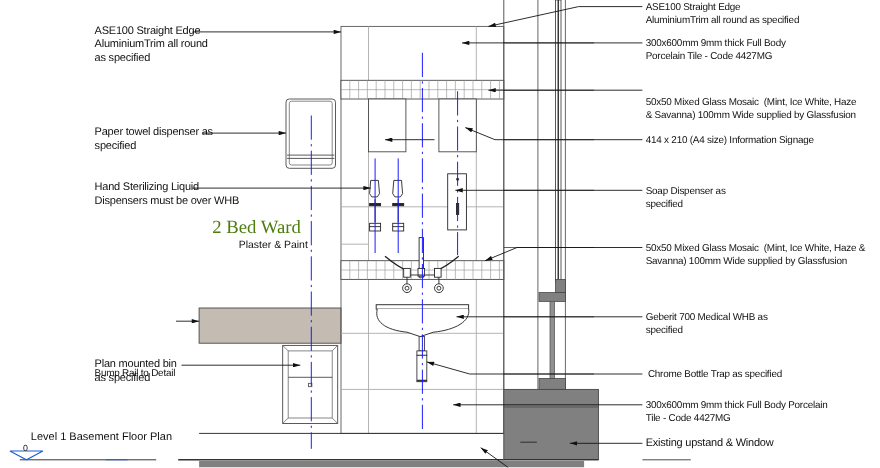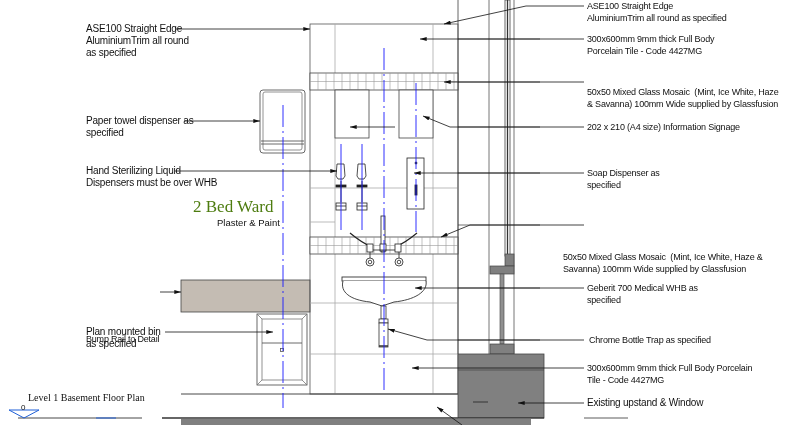--- a/index.html
+++ b/index.html
@@ -2,21 +2,21 @@
 <html><head>
 <meta charset="utf-8">
 <style>
   html, body { margin: 0; padding: 0; background: #ffffff; }
   body { width: 800px; height: 425px; overflow: hidden; position: relative; font-family: "Liberation Sans", sans-serif; }
   #canvas { position: absolute; left: 0; top: 0; width: 800px; height: 425px; }
   .note { position: absolute; font-family: "Liberation Sans", sans-serif; font-size: 9px; line-height: 12px; color: #111; white-space: pre; letter-spacing: -0.2px; }
   .note.lg { font-size: 10px; line-height: 12px; }
   .room-name { position: absolute; font-family: Liberation Serif, serif; font-size: 17px; color: #4d7c0f; white-space: nowrap; }
   .room-sub { position: absolute; font-family: Liberation Sans, sans-serif; font-size: 9.5px; color: #111; white-space: nowrap; }
-  .level-name { position: absolute; font-family: Liberation Serif, serif; font-size: 10px; color: #111; white-space: nowrap; padding-left: 16px; }
+  .level-name { position: absolute; font-family: Liberation Sans, sans-serif; font-size: 10px; color: #111; white-space: nowrap; padding-left: 16px; }
   .level-val { position: absolute; font-family: "Liberation Sans", sans-serif; font-size: 8px; color: #111; }
 </style>
 </head>
 <body>
 
 <svg id="canvas" viewBox="0 0 800 425" xmlns="http://www.w3.org/2000/svg">
   <defs>
     <marker id="arr" viewBox="0 0 10 6" refX="10" refY="3" markerWidth="9" markerHeight="5" orient="auto-start-reverse">
       <path d="M0,0 L10,3 L0,6 Z" fill="#111"></path>
     </marker>
@@ -250,23 +250,23 @@
 
 <div class="level-name" style="left:12px; top:392px;">Level 1 Basement Floor Plan</div>
 <div class="level-val" style="left:21px; top:403px;">0</div>
 
 <div class="note" style="left:587px; top:0px;">ASE100 Straight Edge
 AluminiumTrim all round as specified</div>
 <div class="note" style="left:587px; top:33px;">300x600mm 9mm thick Full Body
 Porcelain Tile - Code 4427MG</div>
 <div class="note" style="left:587px; top:86px;">50x50 Mixed Glass Mosaic  (Mint, Ice White, Haze
 &amp; Savanna) 100mm Wide supplied by Glassfusion</div>
-<div class="note" style="left:587px; top:121px;">202 x 210 (A4 size) Information Signage</div>
+<div class="note" style="left:587px; top:121px;">414 x 210 (A4 size) Information Signage</div>
 <div class="note" style="left:587px; top:167px;">Soap Dispenser as
 specified</div>
-<div class="note" style="left:563px; top:219px;margin-top:32px;">50x50 Mixed Glass Mosaic  (Mint, Ice White, Haze &amp;
+<div class="note" style="left:587px; top:219px;">50x50 Mixed Glass Mosaic  (Mint, Ice White, Haze &amp;
 Savanna) 100mm Wide supplied by Glassfusion</div>
 <div class="note" style="left:587px; top:282px;">Geberit 700 Medical WHB as
 specified</div>
 <div class="note" style="left:589px; top:334px;">Chrome Bottle Trap as specified</div>
 <div class="note" style="left:587px; top:362px;">300x600mm 9mm thick Full Body Porcelain
 Tile - Code 4427MG</div>
 <div class="note lg" style="left:587px; top:397px;">Existing upstand &amp; Window</div>
 
 </body></html>

